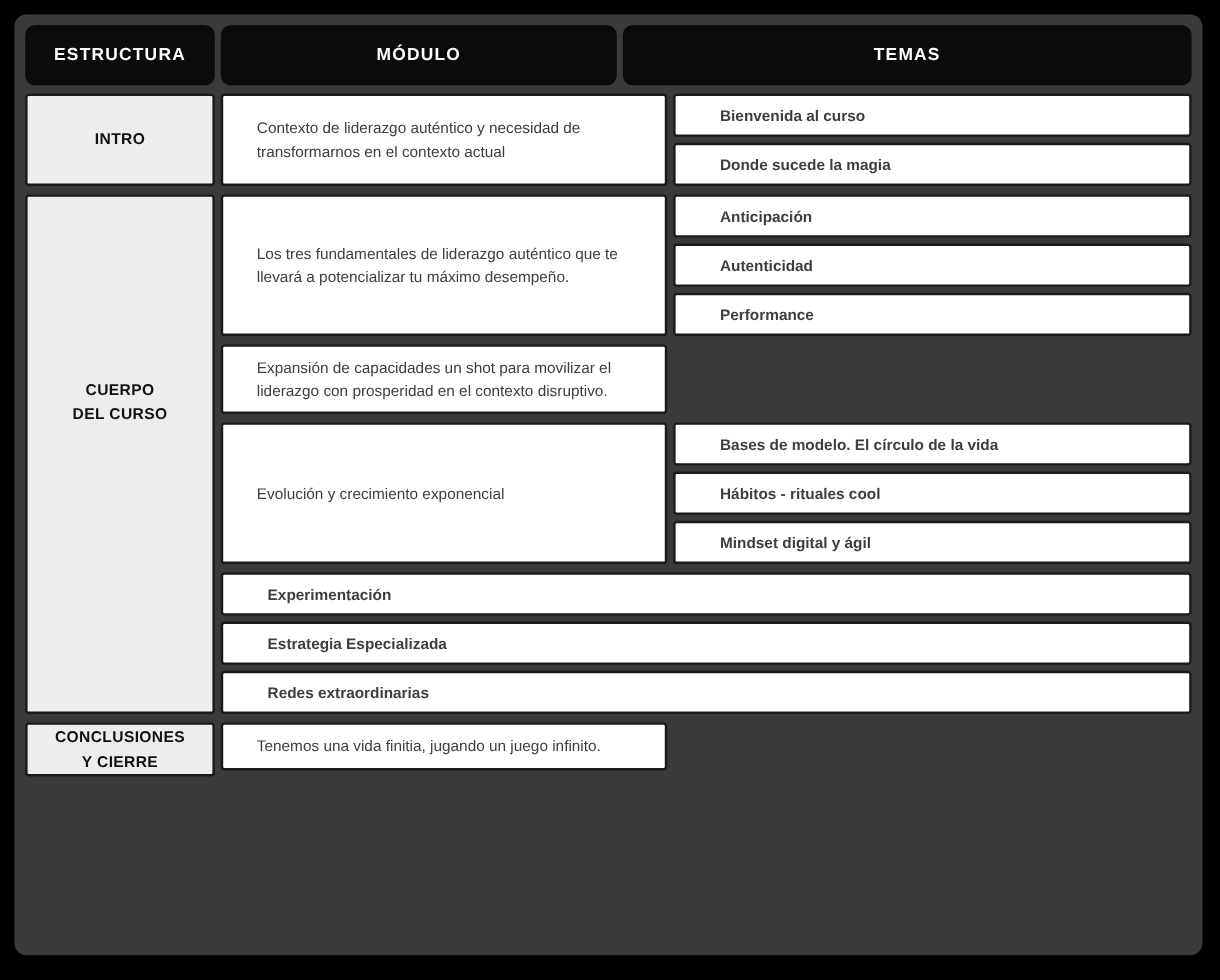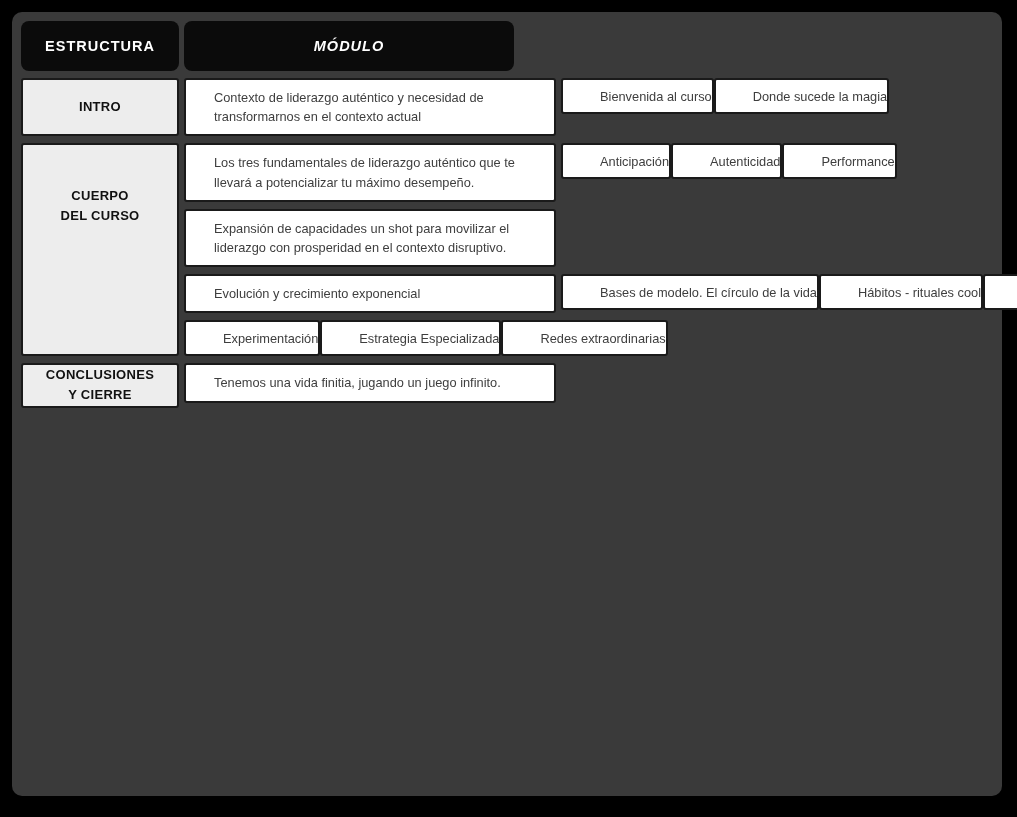--- a/index.html
+++ b/index.html
@@ -43,21 +43,21 @@
     border-radius:8px;
     color:var(--header-text);
     font-weight:bold;
     font-size:14.5px;
     letter-spacing:1px;
     display:flex;
     align-items:center;
     justify-content:center;
   }
   .w-col1{width:158px;flex:none;}
-  .w-col2{width:330px;flex:none;font-style:italic;}
+  .w-col2{width:330px;flex:none;}
   .w-col3{flex:1;}
   .table-body{
     display:flex;
     flex-direction:column;
     row-gap:7px;
     flex:1;
   }
   .section{
     display:flex;
     column-gap:5px;
@@ -98,41 +98,44 @@
     color:var(--cell-text);
     font-size:12.8px;
     line-height:1.5;
     display:flex;
     align-items:center;
     padding:8px 14px 8px 28px;
   }
   .temas{
     flex:1;
     display:flex;
+    flex-direction:column;
     row-gap:5px;
+    font-weight:bold;
   }
   .tema-cell{
     height:36px;flex:none;
     background:var(--cell-bg);
     border:2px solid var(--cell-border);
     border-radius:3px;
     color:var(--cell-text);
     font-size:12.8px;
     display:flex;
     align-items:center;
     padding-left:37px;
   }
 </style>
 </head>
 <body>
 
 <div class="frame">
   <div class="header-row">
     <div class="hcell w-col1">ESTRUCTURA</div>
     <div class="hcell w-col2">MÓDULO</div>
+    <div class="hcell w-col3">TEMAS</div>
   </div>
   <div class="table-body">
       <div class="section">
         <div class="estructura-cell">INTRO</div>
         <div class="modules">
           <div class="module-row">
             <div class="module-cell">Contexto de liderazgo auténtico y necesidad de transformarnos en el contexto actual</div>
             <div class="temas">
               <div class="tema-cell">Bienvenida al curso</div>
               <div class="tema-cell">Donde sucede la magia</div>

